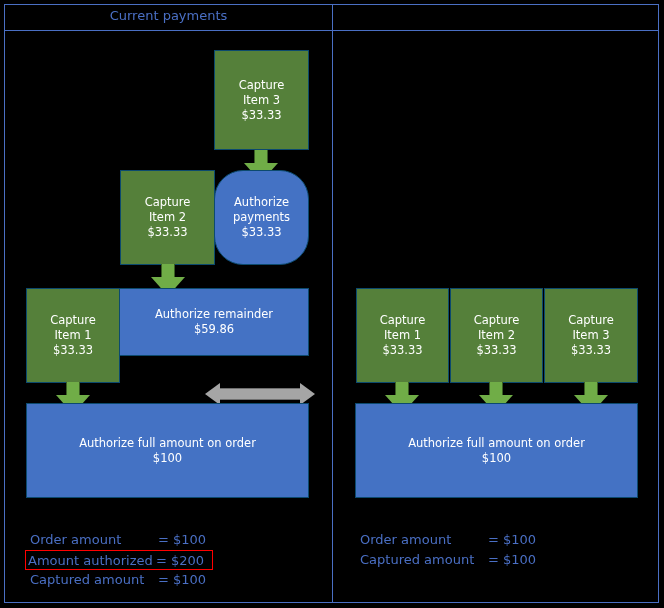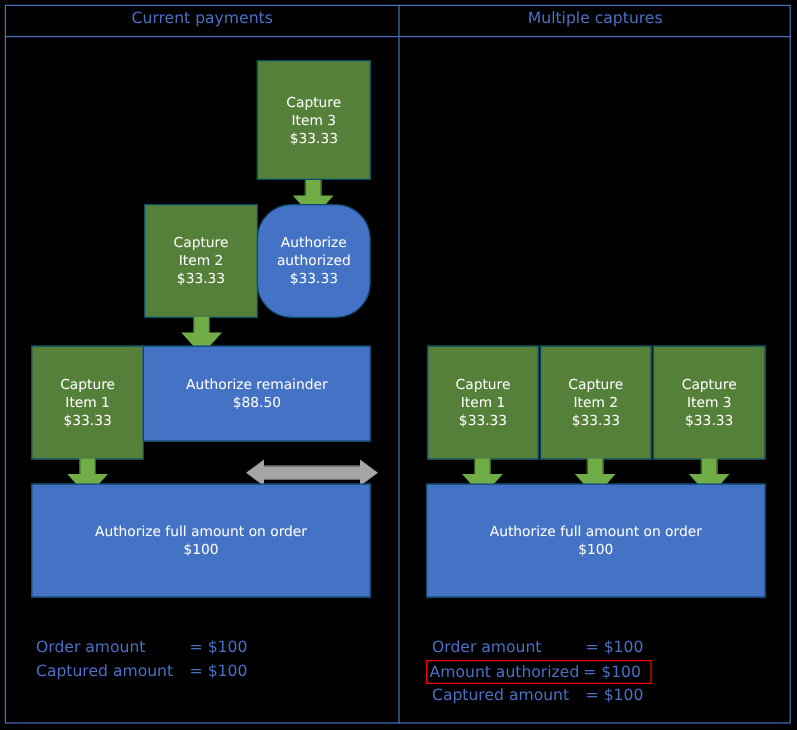--- a/index.html
+++ b/index.html
@@ -182,57 +182,56 @@
 </head>
 <body>
 
 <div id="stage">
 
   <div class="frame"></div>
   <div class="hdr-rule"></div>
   <div class="v-divider"></div>
 
   <div class="col-title" id="title-left">Current payments</div>
-  <div class="col-title" id="title-right">Multiple captures</div>
 
   <div class="box green" style="left:214px; top:50px; width:95px; height:100px;">
     <span class="ln">Capture</span>
     <span class="ln">Item 3</span>
     <span class="ln">$33.33</span>
   </div>
   <div class="arrow-down" style="left:244px; top:150px;">
     <div class="head-o"></div>
       <div class="shaft"></div>
       <div class="head"></div>
   </div>
 
   <div class="box green" style="left:120px; top:170px; width:95px; height:95px;">
     <span class="ln">Capture</span>
     <span class="ln">Item 2</span>
     <span class="ln">$33.33</span>
   </div>
   <div class="box blue" style="left:214px; top:170px; width:95px; height:95px;border-radius:29px;">
     <span class="ln">Authorize</span>
-    <span class="ln">authorized</span>
+    <span class="ln">payments</span>
     <span class="ln">$33.33</span>
   </div>
   <div class="arrow-down" style="left:151px; top:264px;">
     <div class="head-o"></div>
       <div class="shaft"></div>
       <div class="head"></div>
   </div>
 
   <div class="box green" style="left:26px; top:288px; width:94px; height:95px;">
     <span class="ln">Capture</span>
     <span class="ln">Item 1</span>
     <span class="ln">$33.33</span>
   </div>
-  <div class="box blue" style="left:119px; top:288px; width:190px; height:80px;">
+  <div class="box blue" style="left:119px; top:288px; width:190px; height:68px;">
     <span class="ln">Authorize remainder</span>
-    <span class="ln">$88.50</span>
+    <span class="ln">$59.86</span>
   </div>
   <div class="arrow-down" style="left:56px; top:382px;">
     <div class="head-o"></div>
       <div class="shaft"></div>
       <div class="head"></div>
   </div>
   <div class="dbl-arrow" style="left:205px; top:383px; width:110px;">
     <div class="bar"></div>
       <div class="tipL"></div>
       <div class="tipR"></div>
@@ -241,20 +240,23 @@
   <div class="box blue" style="left:26px; top:403px; width:283px; height:95px;">
     <span class="ln">Authorize full amount on order</span>
     <span class="ln">$100</span>
   </div>
 
 
   <div class="legend" style="left:28px; top:530px;">
     <div class="row plain">
       <span class="lbl">Order amount</span><span class="val">= $100</span>
     </div>
+    <div class="row boxed">
+      <span class="lbl">Amount authorized</span><span class="val">= $200</span>
+    </div>
     <div class="row plain">
       <span class="lbl">Captured amount</span><span class="val">= $100</span>
     </div>
   </div>
 
   <div class="box green" style="left:356px; top:288px; width:93px; height:95px;">
     <span class="ln">Capture</span>
     <span class="ln">Item 1</span>
     <span class="ln">$33.33</span>
   </div>
@@ -287,21 +289,18 @@
 
   <div class="box blue" style="left:355px; top:403px; width:283px; height:95px;">
     <span class="ln">Authorize full amount on order</span>
     <span class="ln">$100</span>
   </div>
 
   <div class="legend" style="left:358px; top:530px;">
     <div class="row plain">
       <span class="lbl">Order amount</span><span class="val">= $100</span>
     </div>
-    <div class="row boxed">
-      <span class="lbl">Amount authorized</span><span class="val">= $100</span>
-    </div>
     <div class="row plain">
       <span class="lbl">Captured amount</span><span class="val">= $100</span>
     </div>
   </div>
 
 </div>
 
 </body></html>

